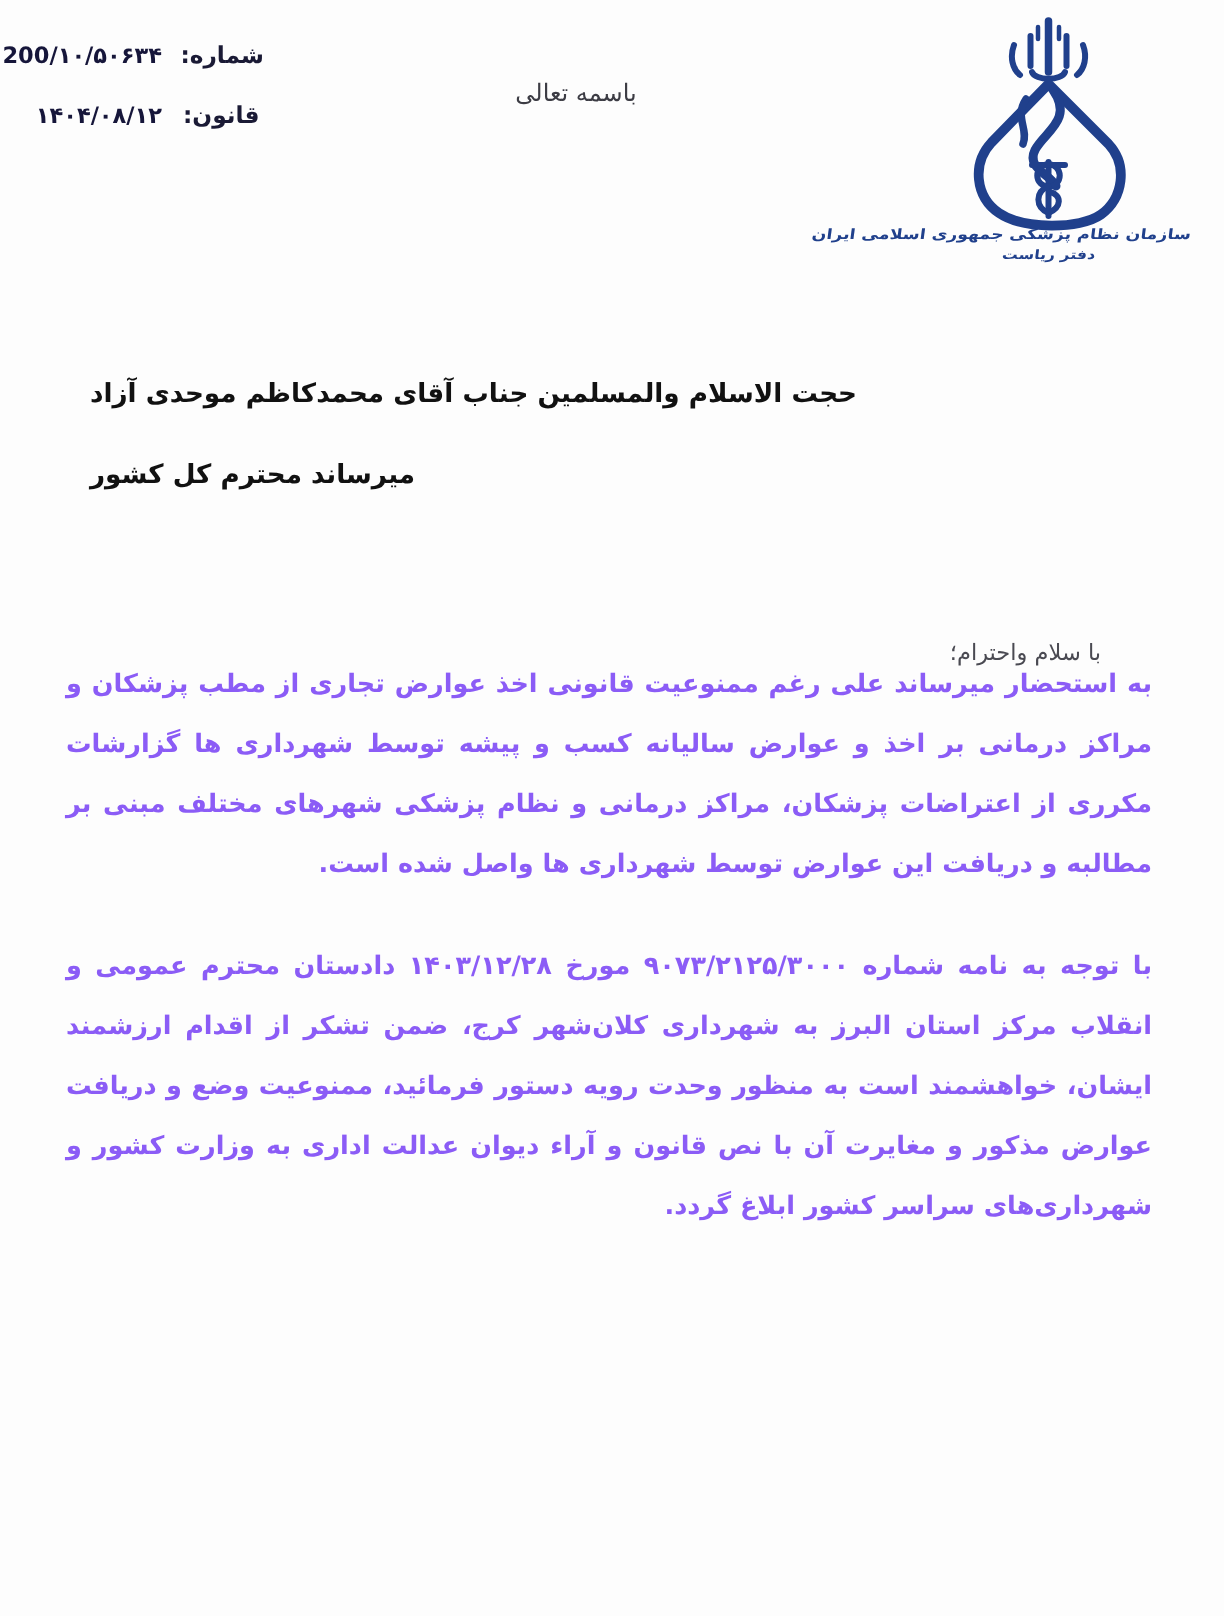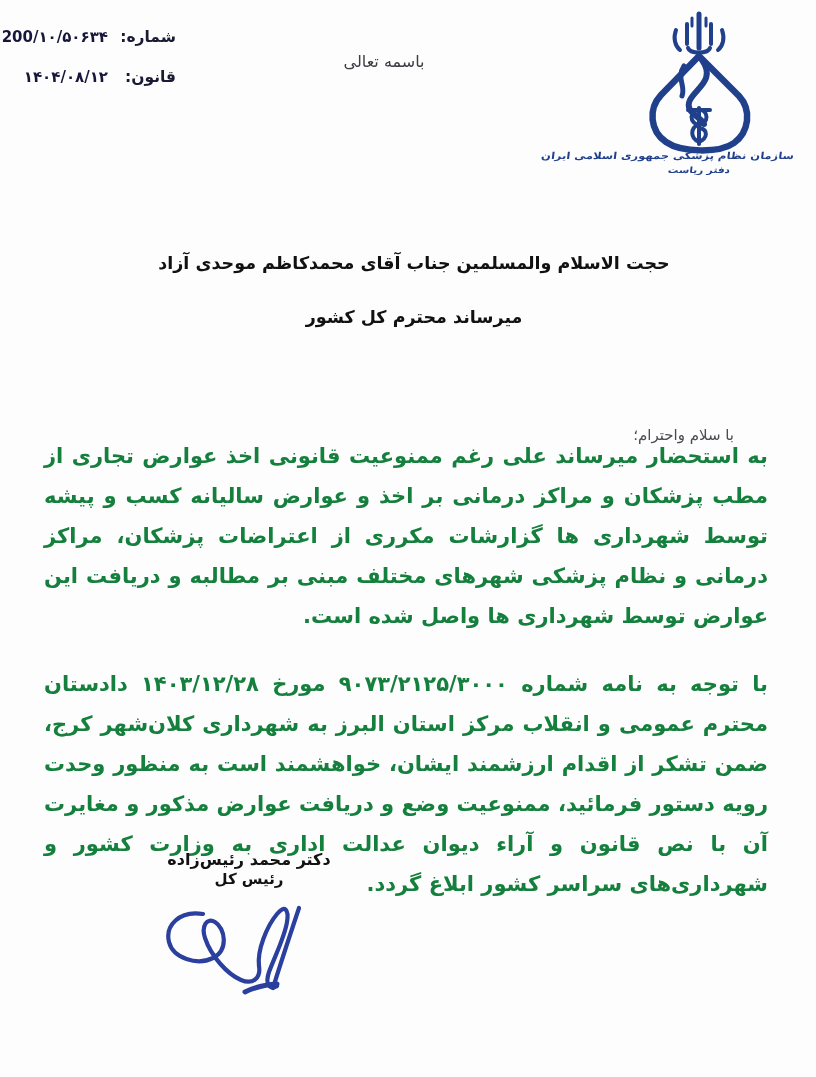--- a/index.html
+++ b/index.html
@@ -37,21 +37,21 @@
     gap: 14px;
     margin-bottom: 22px;
     padding-left: 10px;
   }
   .meta-label {
     font-size: 15.5px;
     font-weight: 700;
     color: #1a1a35;
     white-space: nowrap;
     min-width: 54px;
-    text-align: right;
+    text-align: left;
   }
   .meta-value {
     font-size: 15px;
     font-weight: 700;
     color: #16163a;
     white-space: nowrap;
     letter-spacing: 0.2px;
   }
 
   .basmalah {
@@ -95,21 +95,21 @@
     margin-top: 2px;
   }
 
   
   .addressee {
     position: absolute;
     top: 253px;
     right: 48px;
     left: 60px;
     direction: rtl;
-    text-align: center;
+    text-align: left;
   }
   .addressee-line1 {
     font-size: 17.5px;
     font-weight: 700;
     color: #111111;
     letter-spacing: -0.2px;
     margin-bottom: 34px;
   }
   .addressee-line2 {
     font-size: 17.5px;
@@ -137,23 +137,23 @@
   .body-wrap {
     position: absolute;
     top: 436px;
     right: 48px;
     left: 44px;
     direction: rtl;
   }
   .para {
     text-align: justify;
     text-align-last: right;
-    font-size: 21px;
-    font-weight: 700;
-    color: #15803d;
+    font-size: 17px;
+    font-weight: 700;
+    color: #8b5cf6;
     line-height: 40px;
     letter-spacing: -0.15px;
     margin: 0 0 28px 0;
   }
   .para.p2 { margin-top: 22px; }
 
   
   .sign-block {
     position: absolute;
     top: 850px;
@@ -235,29 +235,14 @@
     <div class="addressee-line2">میرساند محترم کل کشور</div>
   </div>
 
   <div class="salutation">با سلام واحترام؛</div>
 
   <div class="body-wrap">
     <p class="para p1">به استحضار میرساند علی رغم ممنوعیت قانونی اخذ عوارض تجاری از مطب پزشکان و مراکز درمانی بر اخذ و عوارض سالیانه کسب و پیشه توسط شهرداری ها گزارشات مکرری از اعتراضات پزشکان، مراکز درمانی و نظام پزشکی شهرهای مختلف مبنی بر مطالبه و دریافت این عوارض توسط شهرداری ها واصل شده است.</p>
     <p class="para p2">با توجه به نامه شماره ۹۰۷۳/۲۱۲۵/۳۰۰۰ مورخ ۱۴۰۳/۱۲/۲۸ دادستان محترم عمومی و انقلاب مرکز استان البرز به شهرداری کلان‌شهر کرج، ضمن تشکر از اقدام ارزشمند ایشان، خواهشمند است به منظور وحدت رویه دستور فرمائید، ممنوعیت وضع و دریافت عوارض مذکور و مغایرت آن با نص قانون و آراء دیوان عدالت اداری به وزارت کشور و شهرداری‌های سراسر کشور ابلاغ گردد.</p>
   </div>
 
-  <div class="sign-block">
-    <div class="sign-name">دکتر محمد رئیس‌زاده</div>
-    <div class="sign-title">رئیس کل</div>
-    <svg class="sign-mark" width="230" height="110" viewBox="0 0 230 110">
-      <g fill="none" stroke="#2b3f9e" stroke-width="4.2" stroke-linecap="round" stroke-linejoin="round">
-        <path d="M54 22 C30 18 16 34 20 50 C24 66 48 74 64 66
-                 C80 58 76 36 66 30 C58 25 52 34 56 46
-                 C62 64 78 82 92 88 C104 93 112 86 110 74"></path>
-        <path d="M110 74 C108 58 118 34 128 22 C136 12 140 18 138 30
-                 C136 44 126 64 120 80 C116 92 120 98 128 94"></path>
-        <path d="M150 16 C142 40 132 70 124 96"></path>
-        <path d="M96 100 C104 96 118 92 128 92" stroke-width="5"></path>
-      </g>
-    </svg>
-  </div>
 
 </div>
 
 </body></html>

